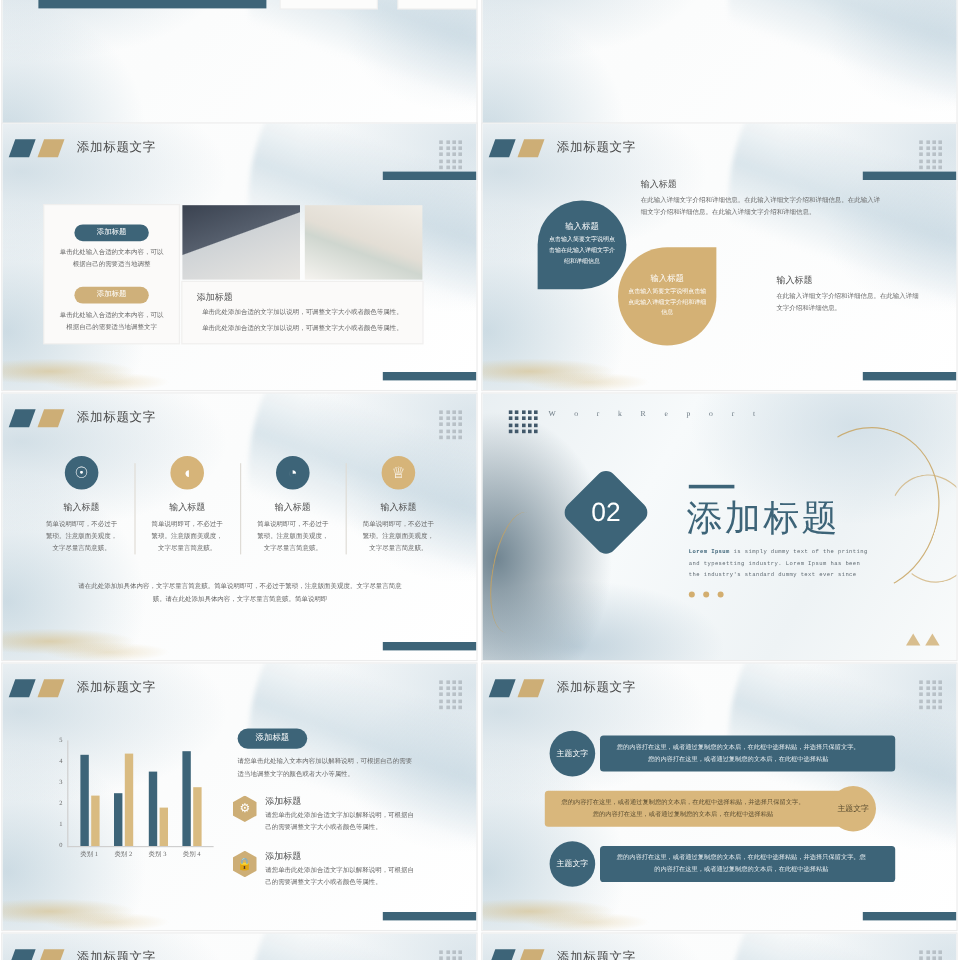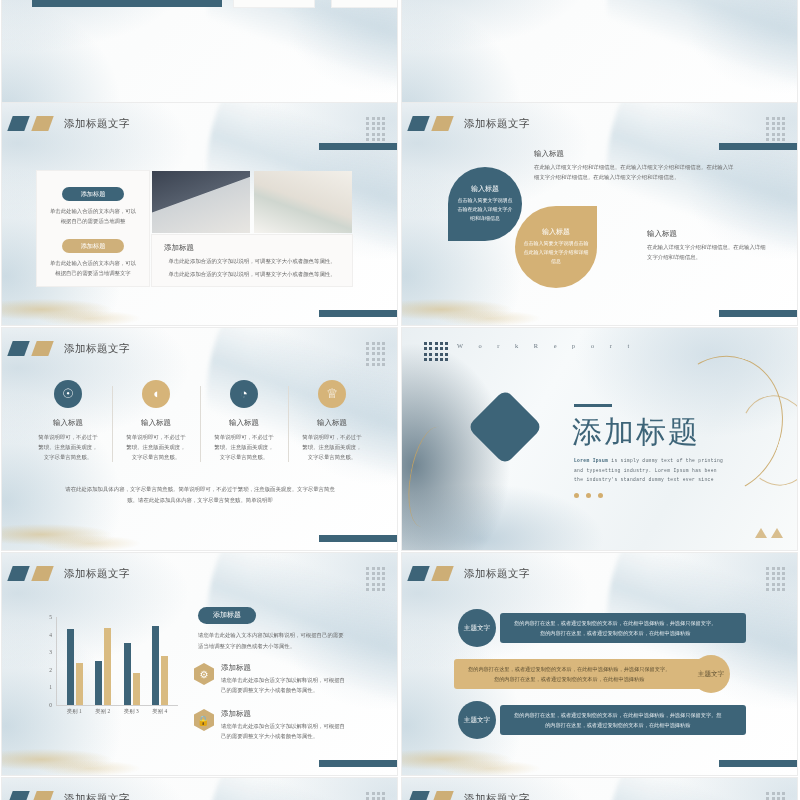--- a/index.html
+++ b/index.html
@@ -25,21 +25,21 @@
   .bg:after{content:"";position:absolute;inset:0;
       background:
         radial-gradient(ellipse 30% 8% at 10% 93%, rgba(214,185,122,.55), rgba(214,185,122,0) 60%),
         radial-gradient(ellipse 22% 6% at 22% 97%, rgba(214,185,122,.35), rgba(214,185,122,0) 60%);}
   .swirl{position:absolute;right:-14%;top:-36%;width:62%;height:132%;
       border-radius:50%;
       background:linear-gradient(200deg,rgba(255,255,255,0) 38%,rgba(190,210,221,.55) 52%,rgba(255,255,255,0) 66%);
       filter:blur(2px);}
 
   
-  .hd{position:absolute;left:8px;top:13px;display:flex;align-items:flex-end;gap:7px;z-index:6;}
+  .hd{position:absolute;left:8px;top:13px;display:flex;align-items:flex-start;gap:7px;z-index:6;}
   .para{width:17px;height:15px;transform:skewX(-20deg);}
   .para.teal{background:#3d6478;}
   .para.gold{background:#cdae76;}
   .hdtxt{font-size:10.5px;color:#4a4a4a;margin-left:6px;letter-spacing:.5px;}
 
   
   .dots{position:absolute;right:12px;top:14px;display:grid;
         grid-template-columns:repeat(4,3px);grid-auto-rows:3px;gap:2.2px;z-index:6;}
   .dots i{display:block;width:3px;height:3px;background:#9fa8ae;opacity:.62;}
 
@@ -390,20 +390,21 @@
         <i></i>
         <i></i>
         <i></i>
         <i></i>
         <i></i>
         <i></i>
         <i></i>
     </div>
     <div class="s6-work">W o r k   R e p o r t</div>
     <div class="s6-dia"></div>
+    <div class="s6-num">02</div>
     <div class="s6-dash"></div>
     <div class="s6-title">添加标题</div>
     <div class="s6-lorem"><b>Lorem Ipsum</b><span> is simply dummy text of the printing and typesetting industry. Lorem Ipsum has been the industry's standard dummy text ever since</span></div>
     <div class="s6-3d">
         <i></i>
         <i></i>
         <i></i>
       </div>
     <div class="s6-tri">
         <i></i>

